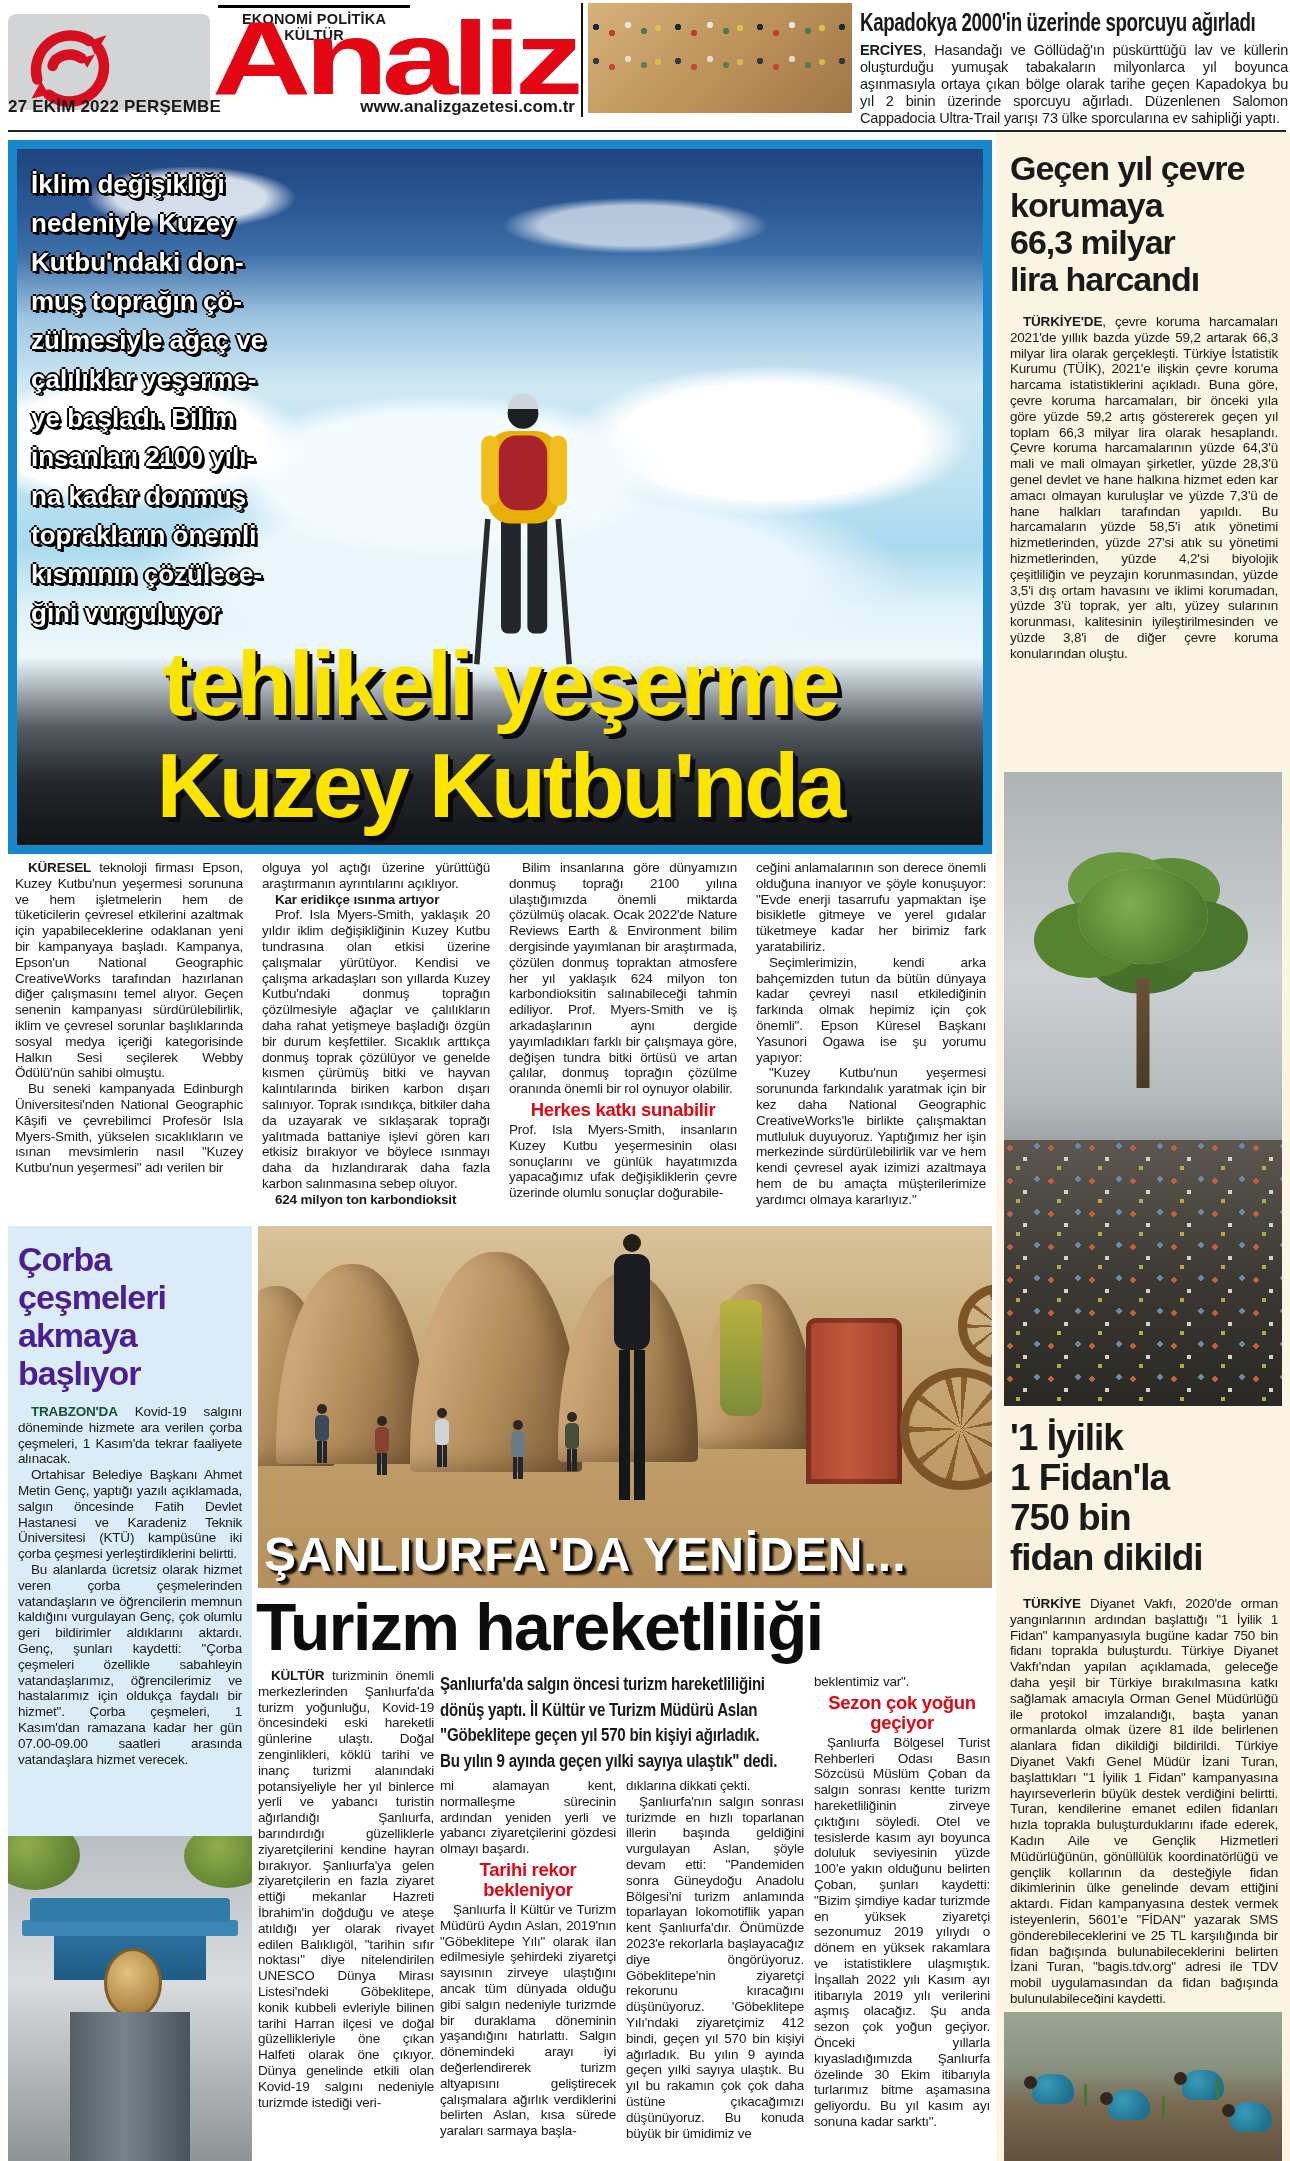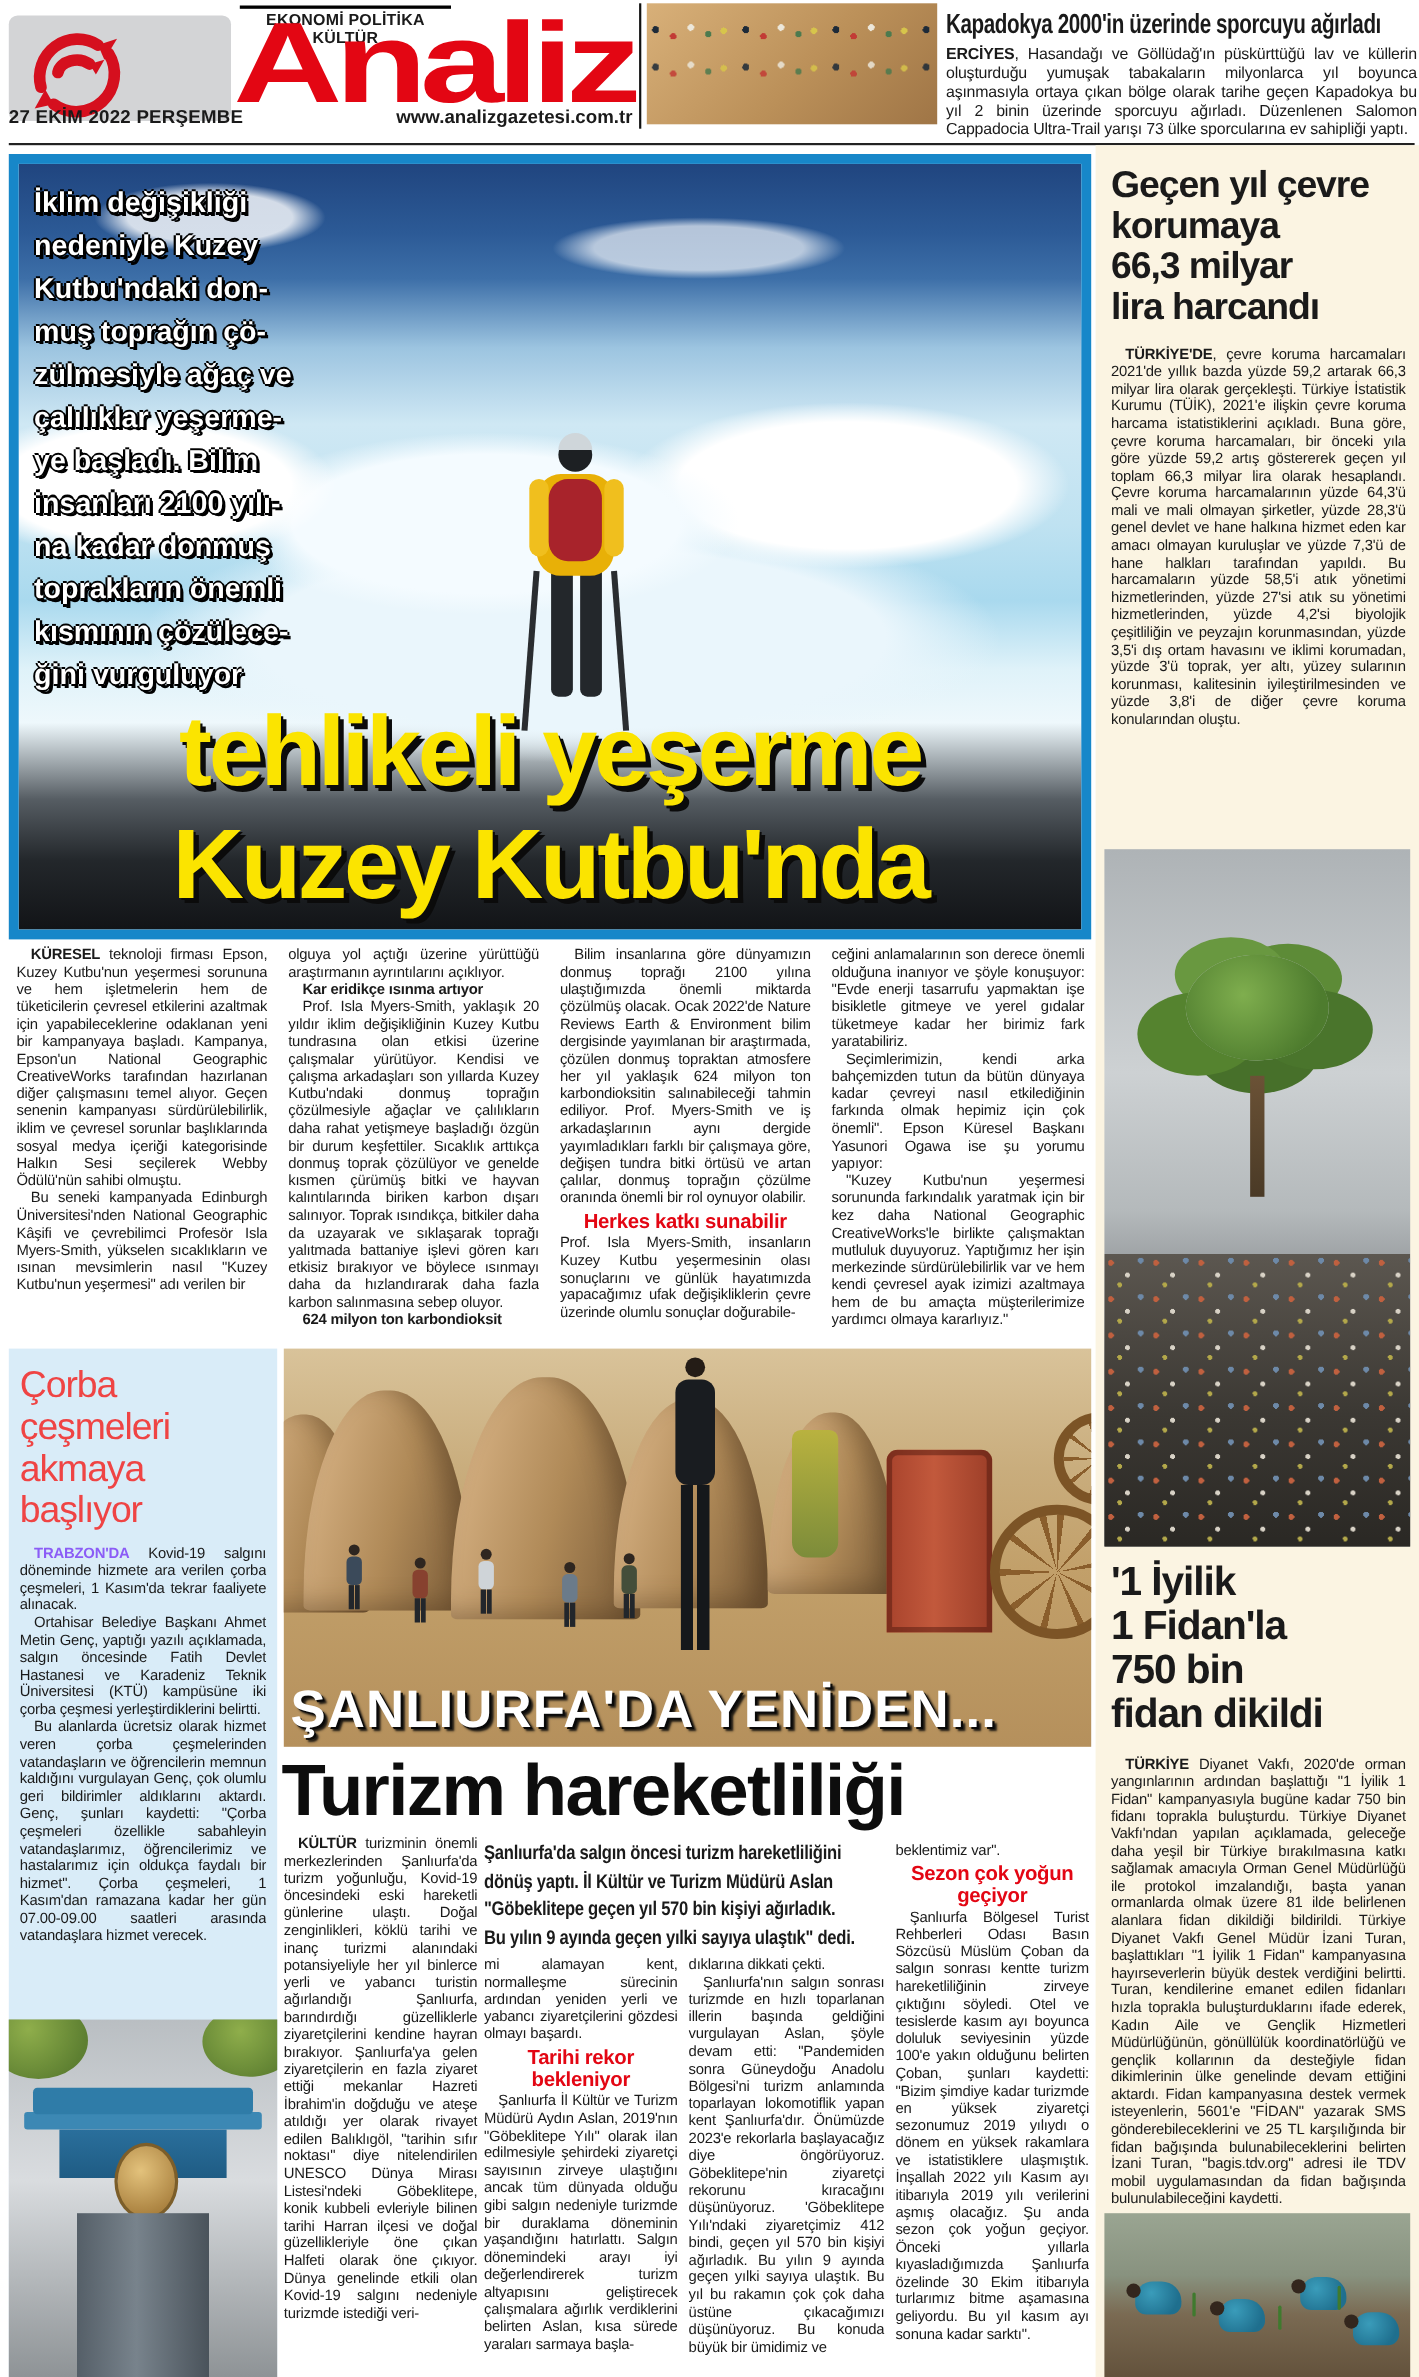--- a/index.html
+++ b/index.html
@@ -62,21 +62,21 @@
   .main-heads div { font-size:90px; line-height:102px; font-weight:800; letter-spacing:-3px;
     color:#fbe400; text-shadow:5px 5px 0 #0b0b0b, 2px 2px 0 #0b0b0b; }
 
   
   .btxt { font-size:13.5px; line-height:15.8px; letter-spacing:-0.2px; text-align:justify; }
   .btxt p { margin:0; text-indent:13px; }
   .btxt p.cont { text-indent:0; }
   .bold-sub { font-weight:bold; }
   .red-sub { color:#e30613; font-weight:bold; font-size:18.5px; line-height:20px;
              letter-spacing:-0.3px; margin:3px 0 2px; text-align:center; }
-  .red-lead { color:#8b5cf6; font-weight:bold; }
+  .red-lead { color:#14532d; font-weight:bold; }
 
   
   .colwrap { overflow:hidden; }
   .ep-col1 { left:15px;  top:860px; width:228px; height:348px; }
   .ep-col2 { left:262px; top:860px; width:228px; height:348px; }
   .ep-col3 { left:509px; top:860px; width:228px; height:348px; }
   .ep-col4 { left:756px; top:860px; width:230px; height:348px; }
 
   
   .cream { left:996px; top:132px; width:294px; height:2029px; background:#fbf4e2; }
@@ -106,21 +106,21 @@
      background:linear-gradient(180deg,#9aa592,#88927f 38%,#7a6a52 62%,#63523c 100%); }
   .planter { position:absolute; width:42px; height:30px; background:radial-gradient(circle at 35% 35%,#3a9cba,#1f6f8e 75%);
      border-radius:16px 18px 10px 10px; }
   .planter:after { content:""; position:absolute; left:-8px; top:2px; width:13px; height:13px;
      border-radius:50%; background:#33261d; }
   .sapling { position:absolute; width:3px; height:22px; background:#3f7a2e; border-radius:2px; }
 
   
   .corba-panel { left:8px; top:1226px; width:244px; height:935px; background:#d9ecf8; }
   .corba-title { left:18px; top:1240px; width:226px; font-size:34px; line-height:38px;
-     font-weight:400; letter-spacing:-1px; white-space:pre-line; color:#ef4444; }
+     font-weight:700; letter-spacing:-1px; white-space:pre-line; color:#4c1d95; }
   .corba-body { left:18px; top:1404px; width:224px; height:424px; }
   .fountain-img { left:8px; top:1836px; width:244px; height:325px; overflow:hidden;
      background:linear-gradient(180deg,#b9bec2,#d9dcdf 45%,#8e9396 100%); }
   .leaf { position:absolute; border-radius:50%; background:radial-gradient(circle at 40% 35%,#8fae4b,#5d7f31 75%); }
   .f-roof { position:absolute; left:14px; top:84px; width:216px; height:16px; background:#3c88b4; border-radius:3px; }
   .f-band { position:absolute; left:46px; top:100px; width:152px; height:44px;
      background:linear-gradient(#2a6f9c,#1f5c84); }
   .f-plaque { position:absolute; left:96px; top:112px; width:52px; height:64px; border-radius:50%;
      background:radial-gradient(circle at 40% 35%,#e3c27c,#a87f3d 80%); border:3px solid #7c5e2a; }
   .f-base { position:absolute; left:62px; top:176px; width:120px; height:149px;

